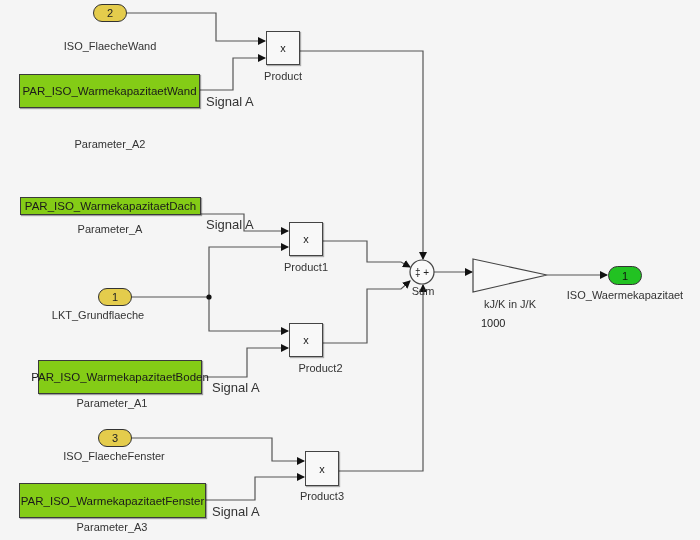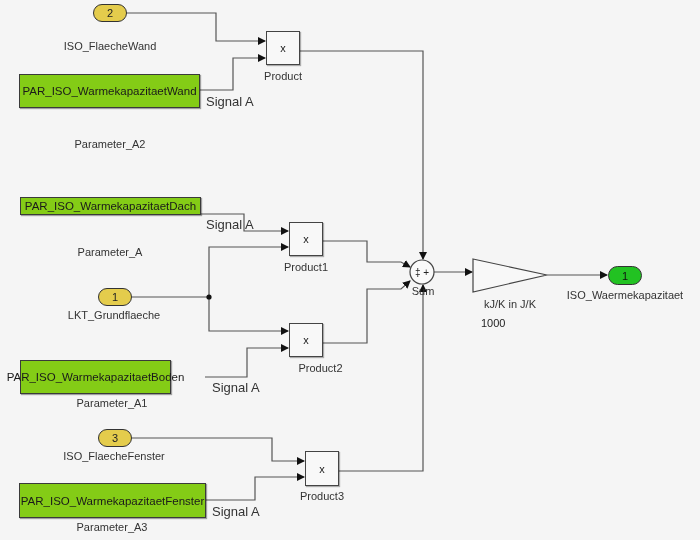--- a/index.html
+++ b/index.html
@@ -67,34 +67,34 @@
     <text x="422" y="276" font-size="10" text-anchor="middle" fill="#222" font-family="Liberation Sans, sans-serif">‡ +</text>
   </g>
 
   <polygon points="473,259 547,275 473,292" fill="#f8f8f8" stroke="#444" stroke-width="1.2"></polygon>
 </svg>
 
 <div class="blk inport" style="left:93px;top:4px;width:34px;height:18px;">2</div>
 <div class="lbl" style="left:110px;top:40px;">ISO_FlaecheWand</div>
 
 <div class="blk inport" style="left:98px;top:288px;width:34px;height:18px;">1</div>
-<div class="lbl" style="left:114px;top:309px;text-align:right;">LKT_Grundflaeche</div>
+<div class="lbl" style="left:98px;top:309px;text-align:right;">LKT_Grundflaeche</div>
 
 <div class="blk inport" style="left:98px;top:429px;width:34px;height:18px;">3</div>
 <div class="lbl" style="left:114px;top:450px;">ISO_FlaecheFenster</div>
 
 <div class="blk param" style="left:19px;top:74px;width:181px;height:34px;">PAR_ISO_WarmekapazitaetWand</div>
 <div class="lbl" style="left:110px;top:111px;margin-top:27px;">Parameter_A2</div>
 <div class="sig" style="left:206px;top:94px;">Signal A</div>
 
 <div class="blk param" style="left:20px;top:197px;width:181px;height:18px;">PAR_ISO_WarmekapazitaetDach</div>
-<div class="lbl" style="left:110px;top:246px;">Parameter_A</div>
+<div class="lbl" style="left:110px;top:223px;">Parameter_A</div>
 <div class="sig" style="left:206px;top:217px;">Signal A</div>
 
-<div class="blk param" style="left:20px;top:360px;width:151px;height:34px;">PAR_ISO_WarmekapazitaetBoden</div>
+<div class="blk param" style="left:38px;top:360px;width:164px;height:34px;">PAR_ISO_WarmekapazitaetBoden</div>
 <div class="lbl" style="left:112px;top:397px;">Parameter_A1</div>
 <div class="sig" style="left:212px;top:380px;">Signal A</div>
 
 <div class="blk param" style="left:19px;top:483px;width:187px;height:35px;">PAR_ISO_WarmekapazitaetFenster</div>
 <div class="lbl" style="left:112px;top:521px;">Parameter_A3</div>
 <div class="sig" style="left:212px;top:504px;">Signal A</div>
 
 <div class="blk prod" style="left:266px;top:31px;width:34px;height:34px;">x</div>
 <div class="lbl" style="left:283px;top:70px;">Product</div>
 

